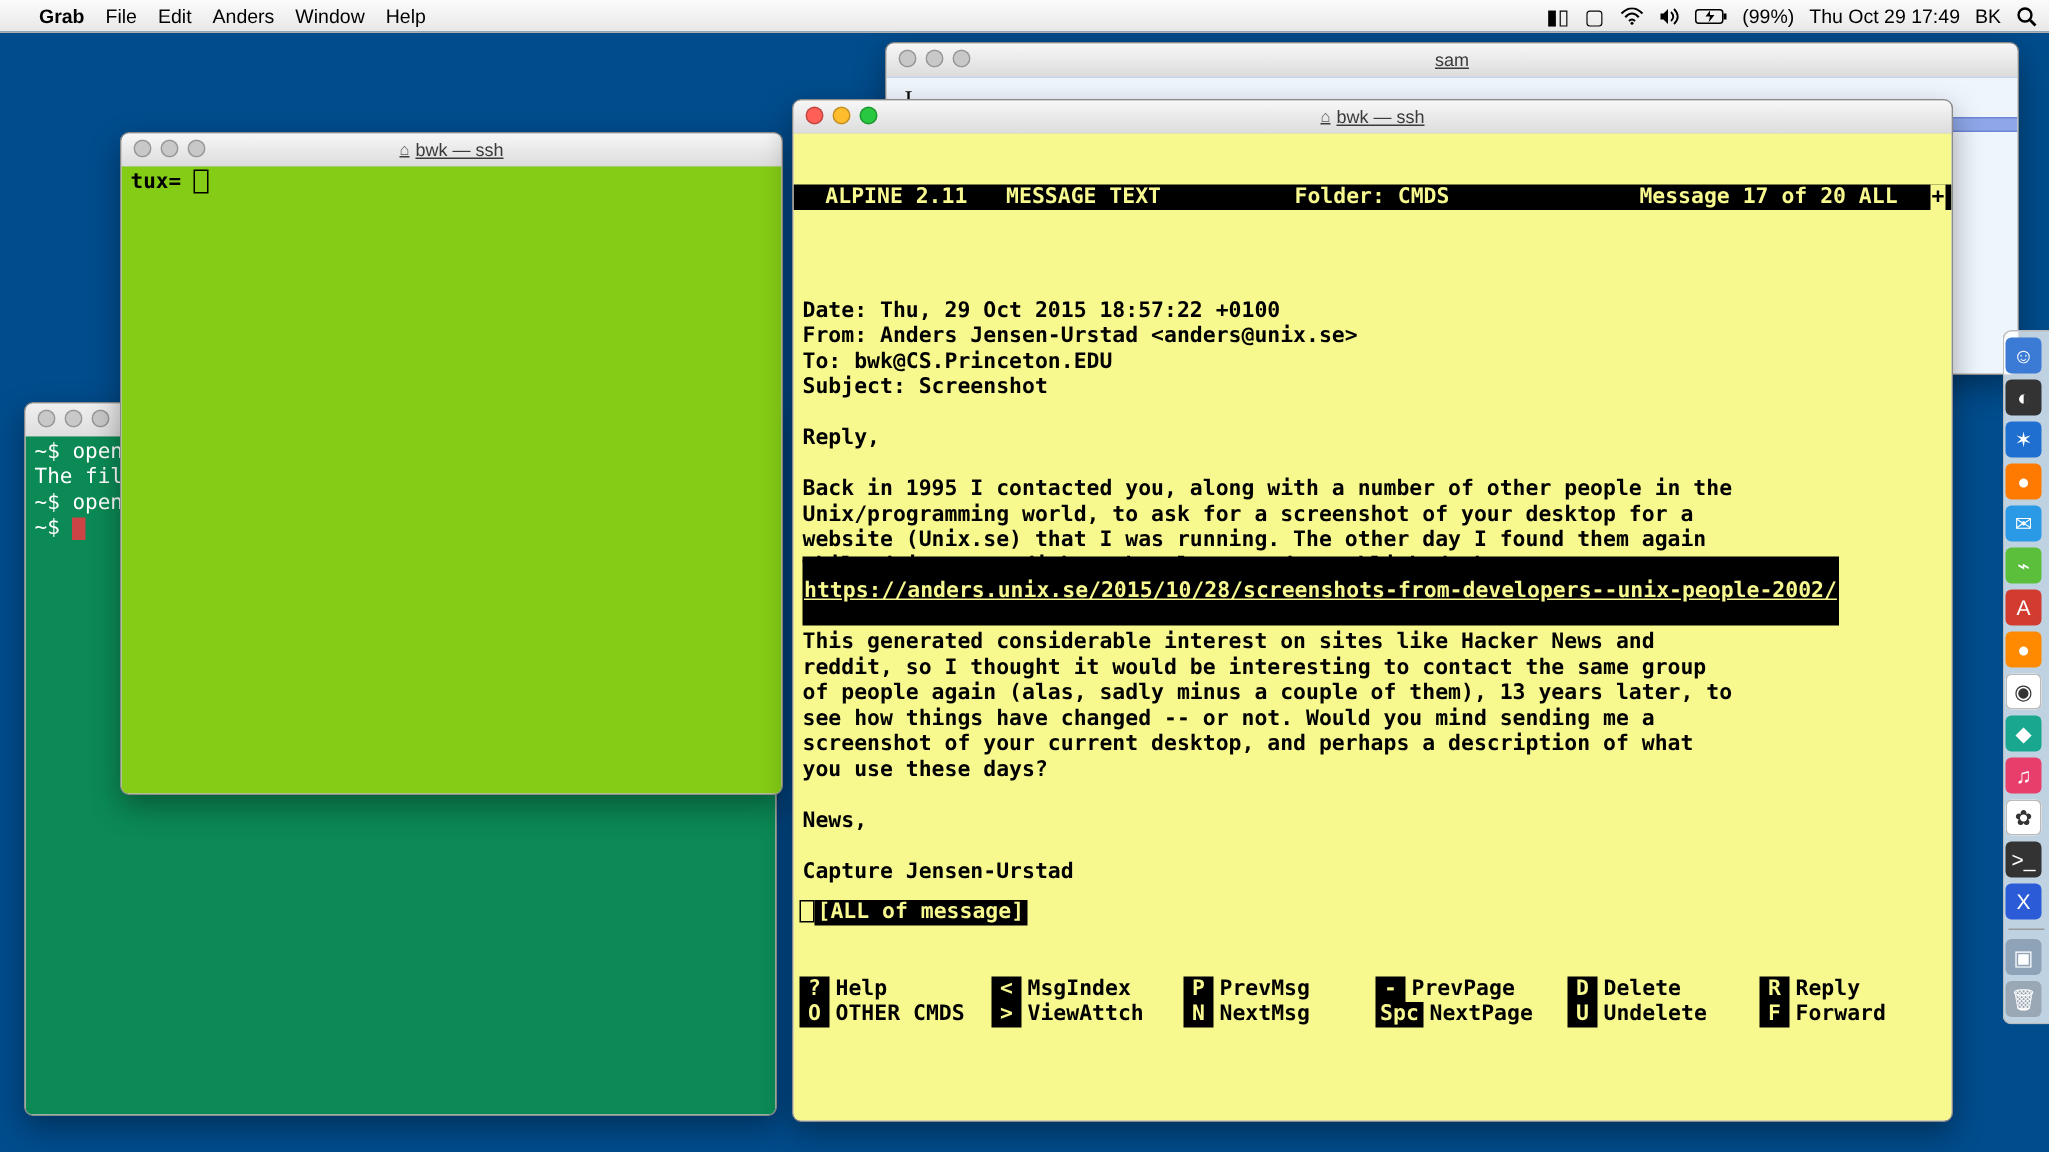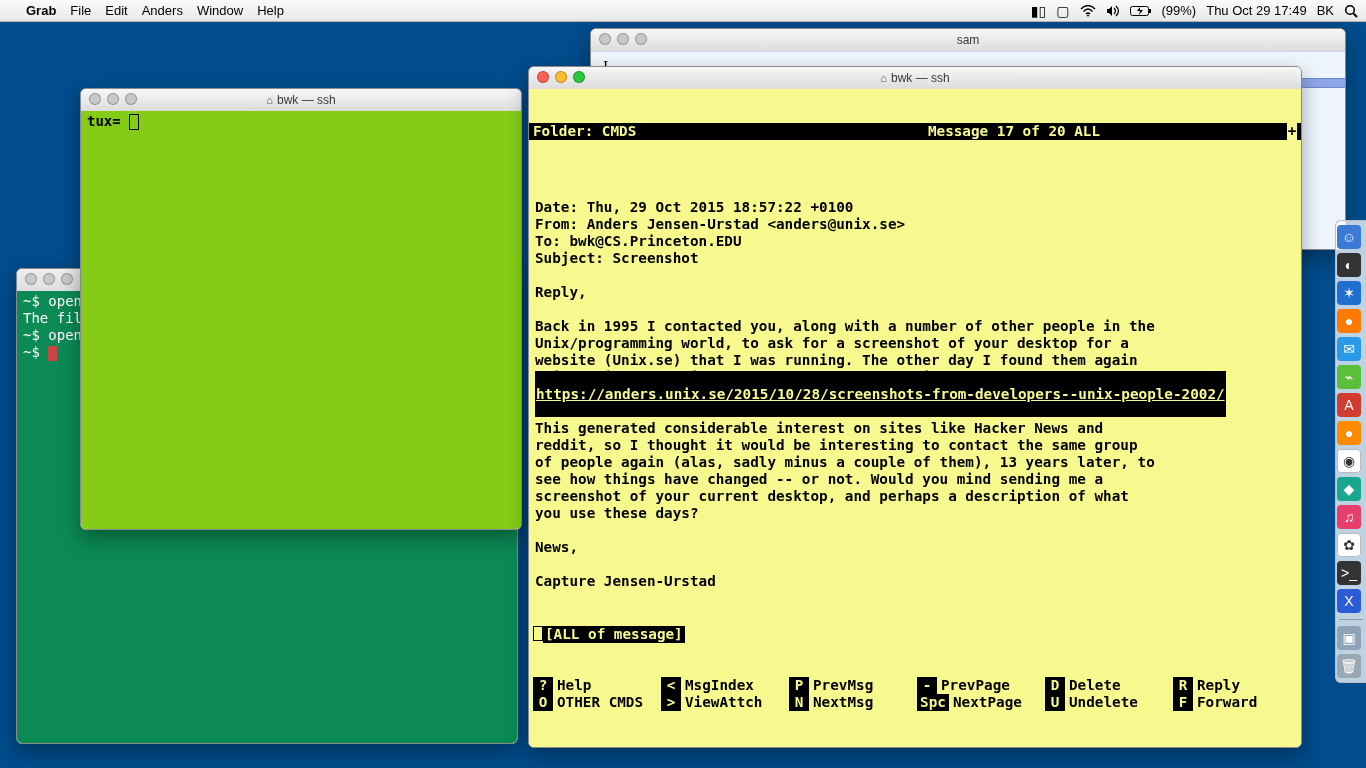--- a/index.html
+++ b/index.html
@@ -14,21 +14,21 @@
   .menubar .status-icon{display:inline-flex;align-items:center;justify-content:center;font-size:14px;}
   
   .window{position:absolute;background:#f7f7f7;border:1px solid #8a8a8a;border-radius:6px;box-shadow:0 8px 20px rgba(0,0,0,.35);overflow:hidden;}
   .titlebar{height:22px;background:linear-gradient(#f7f7f7,#dcdcdc);border-bottom:1px solid #b0b0b0;display:flex;align-items:center;position:relative;font-size:12px;}
   .traffic{position:absolute;left:8px;top:4px;display:flex;gap:6px;}
   .traffic span{width:12px;height:12px;border-radius:50%;display:inline-block;box-shadow:inset 0 0 0 1px rgba(0,0,0,.25);}
   .tl-close{background:#ff5f57;}
   .tl-min{background:#ffbd2e;}
   .tl-max{background:#28c940;}
   .titlebar.inactive .traffic span{background:#c8c8c8;}
-  .titlebar .title{flex:1;text-align:left;color:#3a3a3a;display:flex;align-items:center;justify-content:center;gap:4px;}
+  .titlebar .title{flex:1;text-align:left;color:#3a3a3a;display:flex;align-items:center;justify-content:center;gap:4px;text-decoration:underline;}
   .titlebar .title .home-icon{font-size:11px;color:#5a5a5a;}
   .win-body{position:absolute;top:22px;left:0;right:0;bottom:0;}
   .mono{font-family:Menlo,Consolas,monospace;white-space:pre;}
   
   #w-sam{left:590px;top:28px;width:754px;height:220px;z-index:10;}
   #w-sam .win-body{background:#eef5fc;border-top:1px solid #c5d4e6;}
   #w-sam .caret{position:absolute;left:12px;top:6px;font-family:serif;color:#000;}
   #w-sam .bluebar{position:absolute;left:0;top:26px;right:0;height:8px;background:#8fa7e8;border-top:1px solid #6c86d6;border-bottom:1px solid #6c86d6;}
   
   #w-green{left:16px;top:268px;width:500px;height:474px;z-index:20;}
@@ -40,21 +40,21 @@
   #w-yellow-small .win-body{background:#84cc16;color:#000;font-size:14px;line-height:17px;padding:2px 6px;box-sizing:border-box;}
   #w-yellow-small .cursor{display:inline-block;width:8px;height:14px;border:1px solid #000;vertical-align:middle;}
   
   #w-alpine{left:528px;top:66px;width:772px;height:680px;z-index:40;}
   #w-alpine .win-body{background:#f7f98f;color:#000;font-size:14.3px;line-height:17px;padding:0;box-sizing:border-box;}
   .alpine-header{background:#000;color:#f7f98f;font-weight:bold;display:flex;padding:0 4px;height:17px;align-items:center;}
   .alpine-header .seg{white-space:pre;}
   .alpine-header .plus{background:#f7f98f;color:#000;width:10px;text-align:center;margin-left:2px;}
   .alpine-body{padding:8px 6px 0 6px;font-weight:bold;}
   .alpine-body .link{background:#000;color:#f7f98f;padding:15px 1px;text-decoration:underline;}
-  .alpine-footer{position:absolute;left:0;right:0;bottom:0;padding:0 4px 2px 4px;font-weight:bold;}
+  .alpine-footer{position:absolute;left:0;right:0;bottom:12px;padding:0 4px 16px 4px;font-weight:bold;}
   .footer-status{display:flex;justify-content:center;margin-bottom:0;}
   .footer-status .box{background:#000;color:#f7f98f;padding:0 2px;}
   .footer-status .boxL{background:#f7f98f;color:#000;display:inline-block;width:10px;border:1px solid #000;height:15px;box-sizing:border-box;margin-right:auto;}
   .cmd-grid{display:grid;grid-template-columns:repeat(6,1fr);row-gap:0;column-gap:4px;}
   .cmd{display:flex;align-items:center;white-space:pre;}
   .cmd .k{background:#000;color:#f7f98f;padding:0 3px;min-width:14px;text-align:center;margin-right:4px;}
   .cmd .k.sp{min-width:26px;}
   
   .dock{position:absolute;right:0;top:220px;width:28px;background:rgba(255,255,255,.75);border:1px solid #bcbcbc;border-right:none;border-radius:6px 0 0 6px;padding:4px 1px;display:flex;flex-direction:column;gap:4px;z-index:6000;}
   .dock .dicon{width:24px;height:24px;border-radius:4px;font-size:14px;display:flex;align-items:center;justify-content:center;color:#fff;}
@@ -162,20 +162,21 @@
       <span class="tl-min"></span>
       <span class="tl-max"></span>
     </div>
     <div class="title">
         <span class="home-icon">⌂</span>
         <span>bwk — ssh</span>
       </div>
   </div>
   <div class="win-body mono">
     <div class="alpine-header">
+      <span class="seg" style="flex:0 0 330px">  ALPINE 2.11   MESSAGE TEXT</span>
       <span class="seg" style="flex:0 0 210px">Folder: CMDS</span>
       <span class="seg" style="flex:1;text-align:center">Message 17 of 20 ALL</span>
       <span class="plus">+</span>
     </div>
     <div class="alpine-body">
 <span>Date: Thu, 29 Oct 2015 18:57:22 +0100</span>
 <span>From: Anders Jensen-Urstad &lt;anders@unix.se&gt;</span>
 <span>To: bwk@CS.Princeton.EDU</span>
 <span>Subject: Screenshot</span>
 

